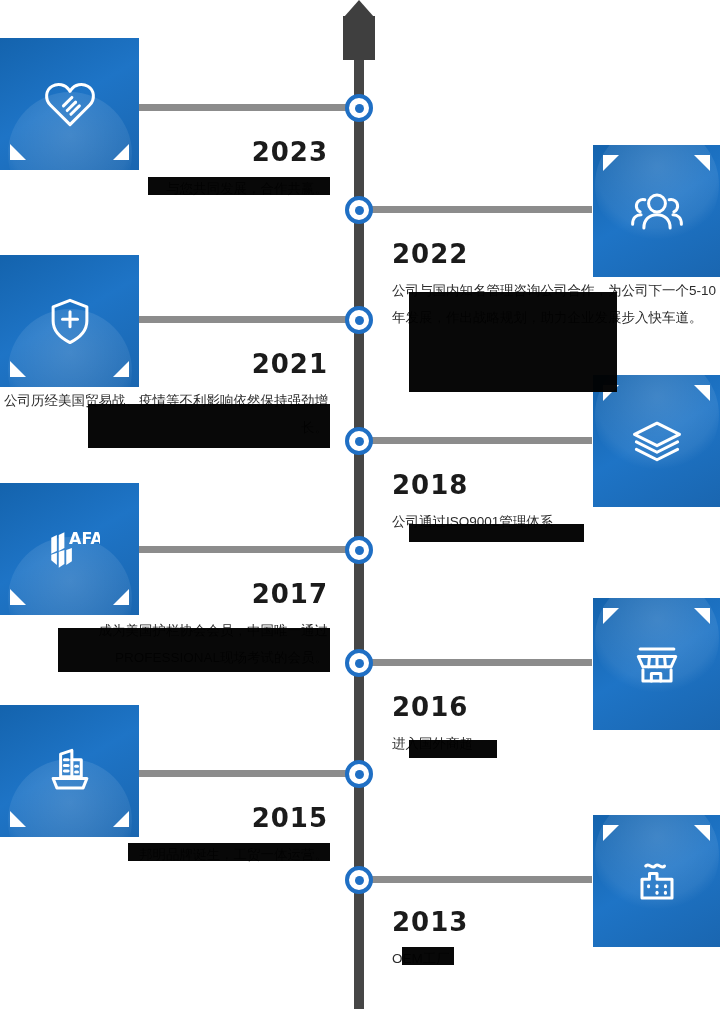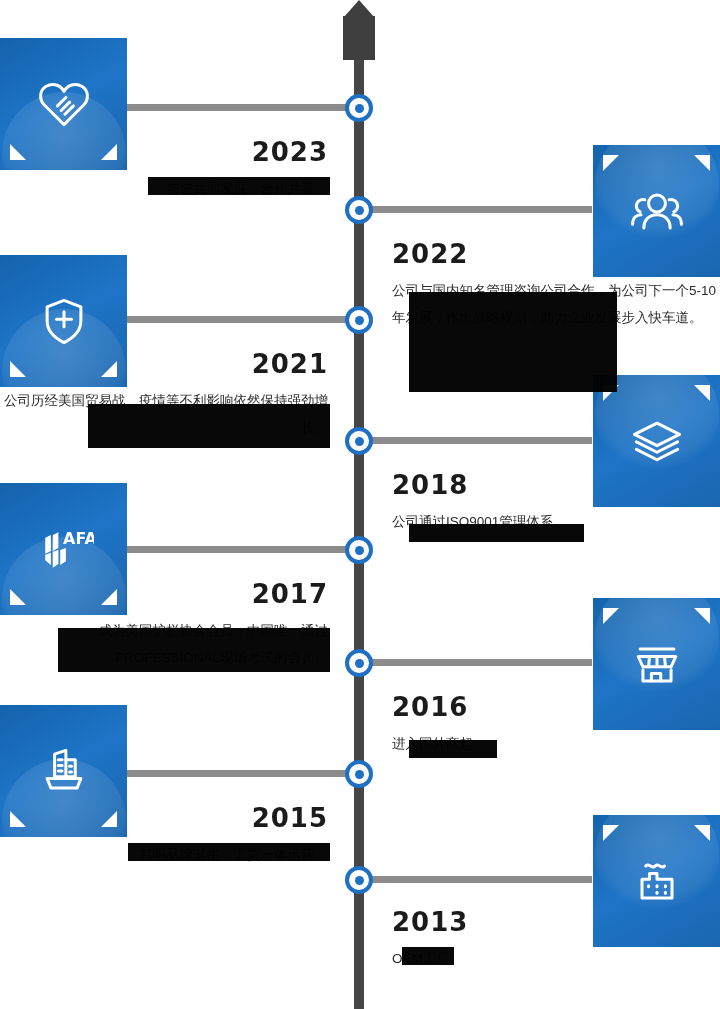--- a/index.html
+++ b/index.html
@@ -79,21 +79,21 @@
 
   
   .icon-card {
     position: absolute;
     width: 127px;
     height: 132px;
     background: linear-gradient(150deg, #1463ad 0%, #1e74c6 48%, #1a66b0 100%);
     overflow: hidden;
     z-index: 4;
   }
-  .icon-card.left  { left: 0px; }
+  .icon-card.left  { left: 0px; padding-left: 12px; }
   .icon-card.right { left: 593px; }
 
   
   .icon-card .dome {
     position: absolute;
     left: 50%;
     width: 124px;
     height: 124px;
     margin-left: -62px;
     border-radius: 50%;

